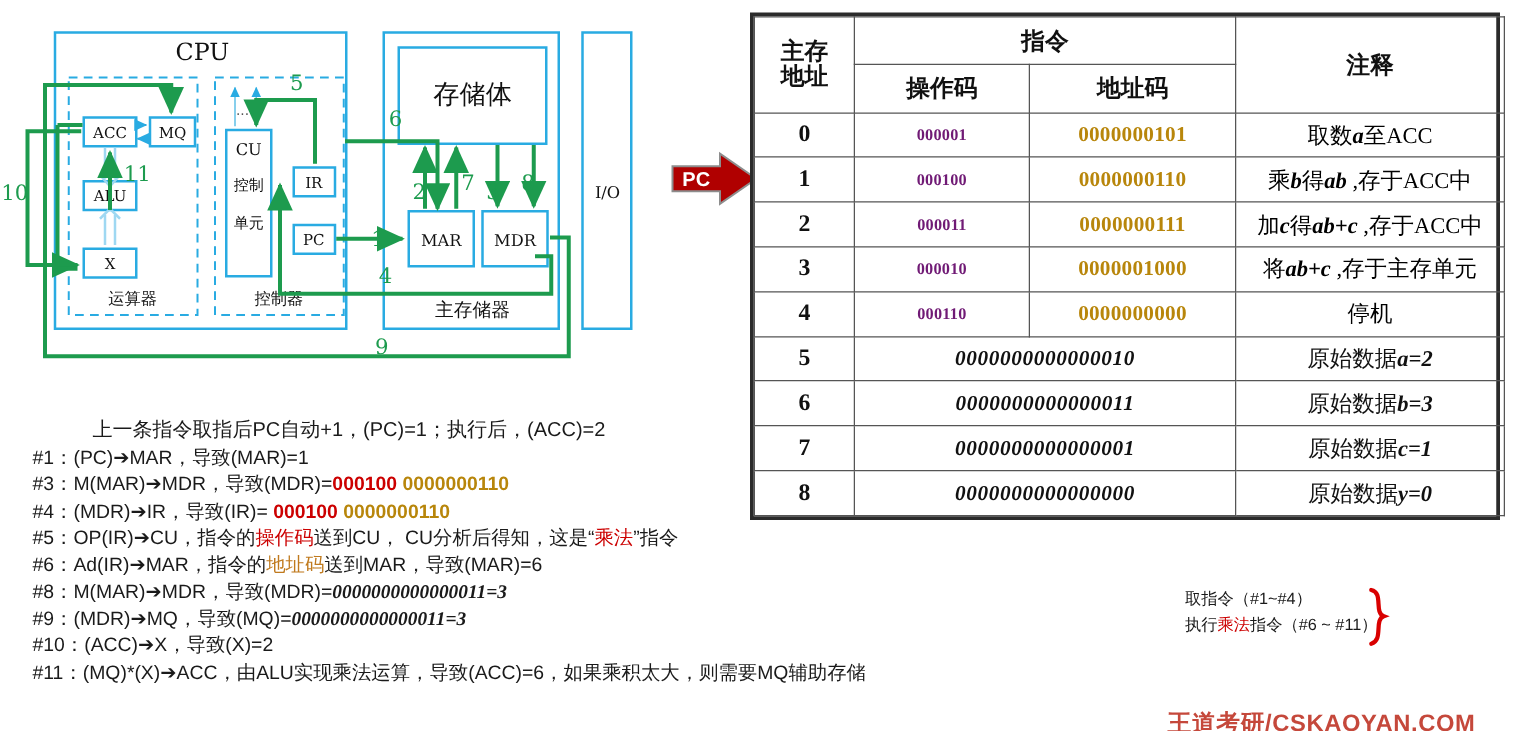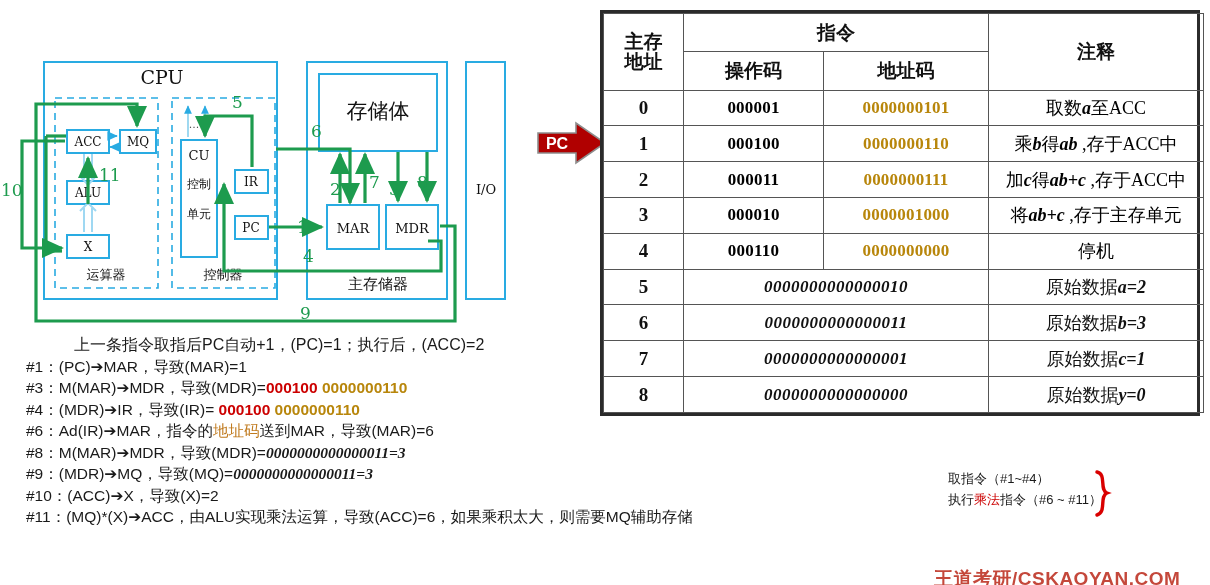--- a/index.html
+++ b/index.html
@@ -5,21 +5,21 @@
   html,body{margin:0;padding:0;}
   body{
     width:1210px;height:585px;
     background:#ffffff;
     font-family:"Liberation Sans","DejaVu Sans",sans-serif;
     position:relative;overflow:hidden;
   }
   .root{position:absolute;inset:0;}
 
   
-  #diagram{position:absolute;left:0;top:0;width:560px;height:300px;margin-top:36px;}
+  #diagram{position:absolute;left:0;top:0;width:560px;height:300px;}
   #diagram svg{display:block;}
 
   
   #steps{
     position:absolute;left:26px;top:334px;width:850px;
     font-size:15.5px;line-height:21.5px;color:#1a1a1a;
     font-family:"Liberation Sans","DejaVu Sans",sans-serif;
     white-space:nowrap;
   }
   #steps .ln{height:21.5px;}
@@ -39,21 +39,21 @@
   table.mt td,table.mt th{
     border:1.5px solid #555;
     text-align:center;vertical-align:middle;
     font-family:"Liberation Serif","DejaVu Serif",serif;
     padding:2px;
   }
   .hdr{font-weight:bold;font-size:19px;color:#111;
        font-family:"DejaVu Serif","Liberation Serif",serif;}
   .addr{font-weight:bold;font-size:19px;
         font-family:"Liberation Serif","DejaVu Serif",serif;color:#111;}
-  .opc{font-weight:bold;font-size:17px;color:#000000;
+  .opc{font-weight:bold;font-size:13px;color:#701a75;
        font-family:"Liberation Serif","DejaVu Serif",serif;letter-spacing:.2px;}
   .adc{font-weight:bold;font-size:17px;color:#B8860B;
        font-family:"Liberation Serif","DejaVu Serif",serif;letter-spacing:.2px;}
   .dataword{font-weight:bold;font-style:italic;font-size:17px;color:#111;
             font-family:"Liberation Serif","DejaVu Serif",serif;letter-spacing:.5px;}
   .note{font-size:18px;color:#000000;font-family:"DejaVu Serif","Liberation Serif",serif;}
   .note .it{font-style:italic;font-weight:bold;}
   .note-data{font-size:18px;color:#111;font-family:"DejaVu Serif","Liberation Serif",serif;}
   .note-data .it{font-style:italic;font-weight:bold;}
 
@@ -275,20 +275,21 @@
           </tr>
         </tbody>
     </table>
   </div>
 
   <div id="steps">
       <div class="ln first">上一条指令取指后PC自动+1，(PC)=1；执行后，(ACC)=2</div>
       <div class="ln">#1：(PC)➔MAR，导致(MAR)=1</div>
       <div class="ln">#3：M(MAR)➔MDR，导致(MDR)=<span class="red">000100</span> <span class="gold">0000000110</span></div>
       <div class="ln">#4：(MDR)➔IR，导致(IR)= <span class="red">000100</span> <span class="gold">0000000110</span></div>
+      <div class="ln">#5：OP(IR)➔CU，指令的<span class="redn">操作码</span>送到CU， CU分析后得知，这是“<span class="redn">乘法</span>”指令</div>
       <div class="ln">#6：Ad(IR)➔MAR，指令的<span class="goldn">地址码</span>送到MAR，导致(MAR)=6</div>
       <div class="ln">#8：M(MAR)➔MDR，导致(MDR)=<span class="bi">0000000000000011=3</span></div>
       <div class="ln">#9：(MDR)➔MQ，导致(MQ)=<span class="bi">0000000000000011=3</span></div>
       <div class="ln">#10：(ACC)➔X，导致(X)=2</div>
       <div class="ln">#11：(MQ)*(X)➔ACC，由ALU实现乘法运算，导致(ACC)=6，如果乘积太大，则需要MQ辅助存储</div>
     </div>
 
   <div id="annot">
     <div>取指令（#1~#4）</div>
     <div id="annot3">执行<span class="redn">乘法</span>指令（#6 ~ #11）</div>

